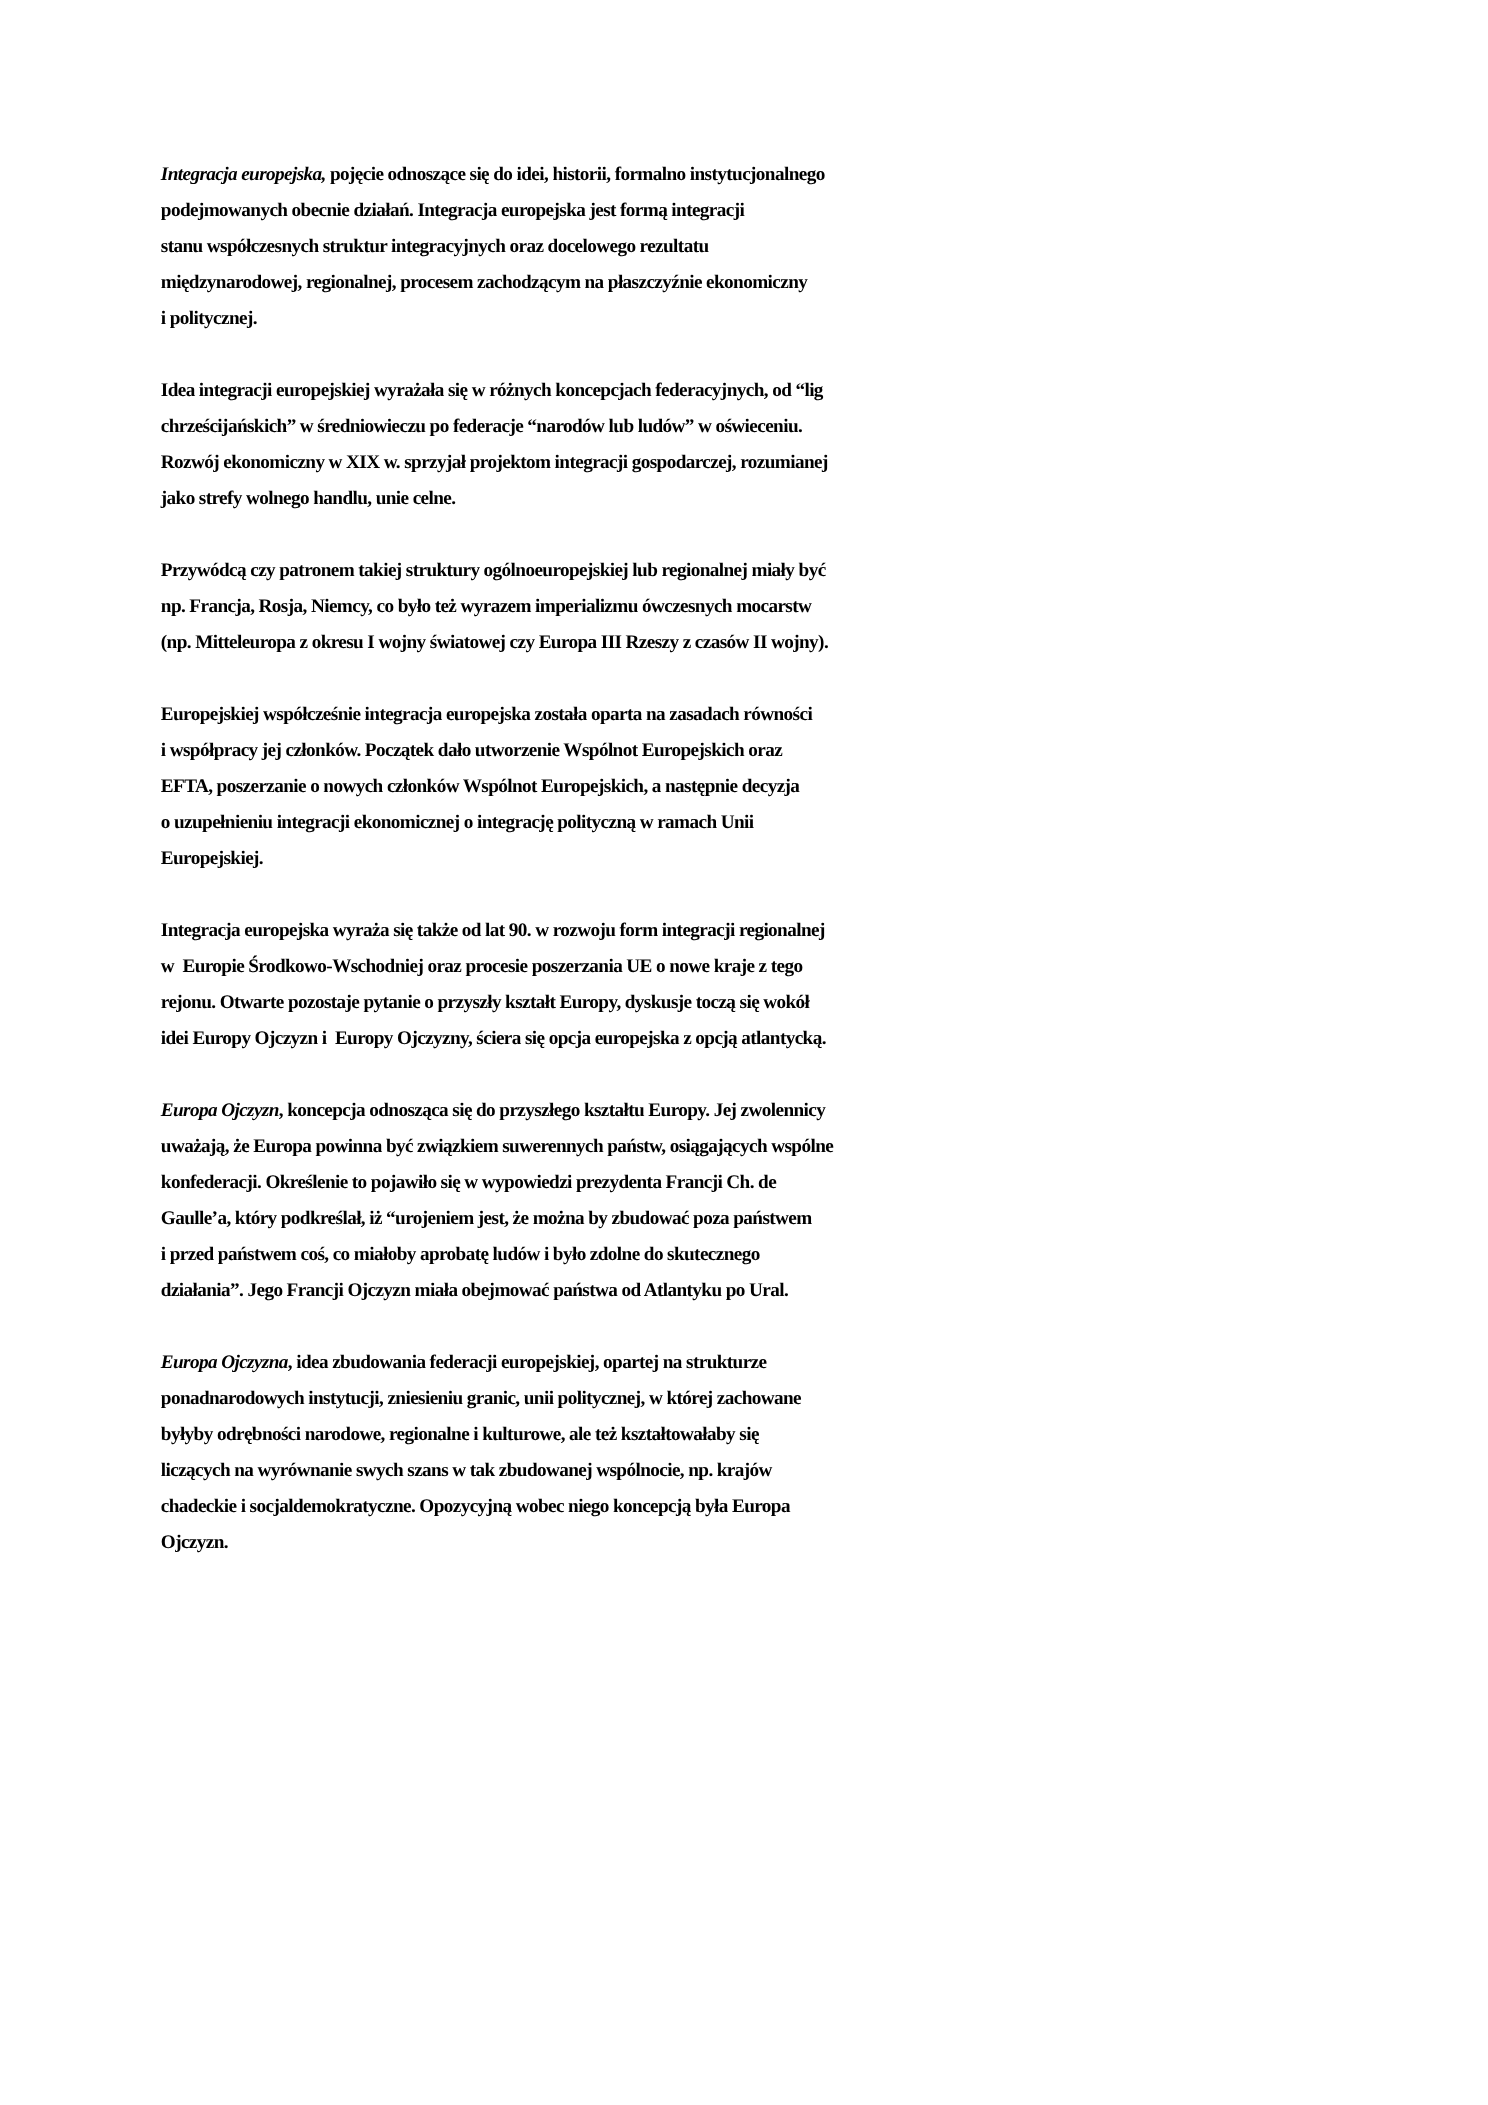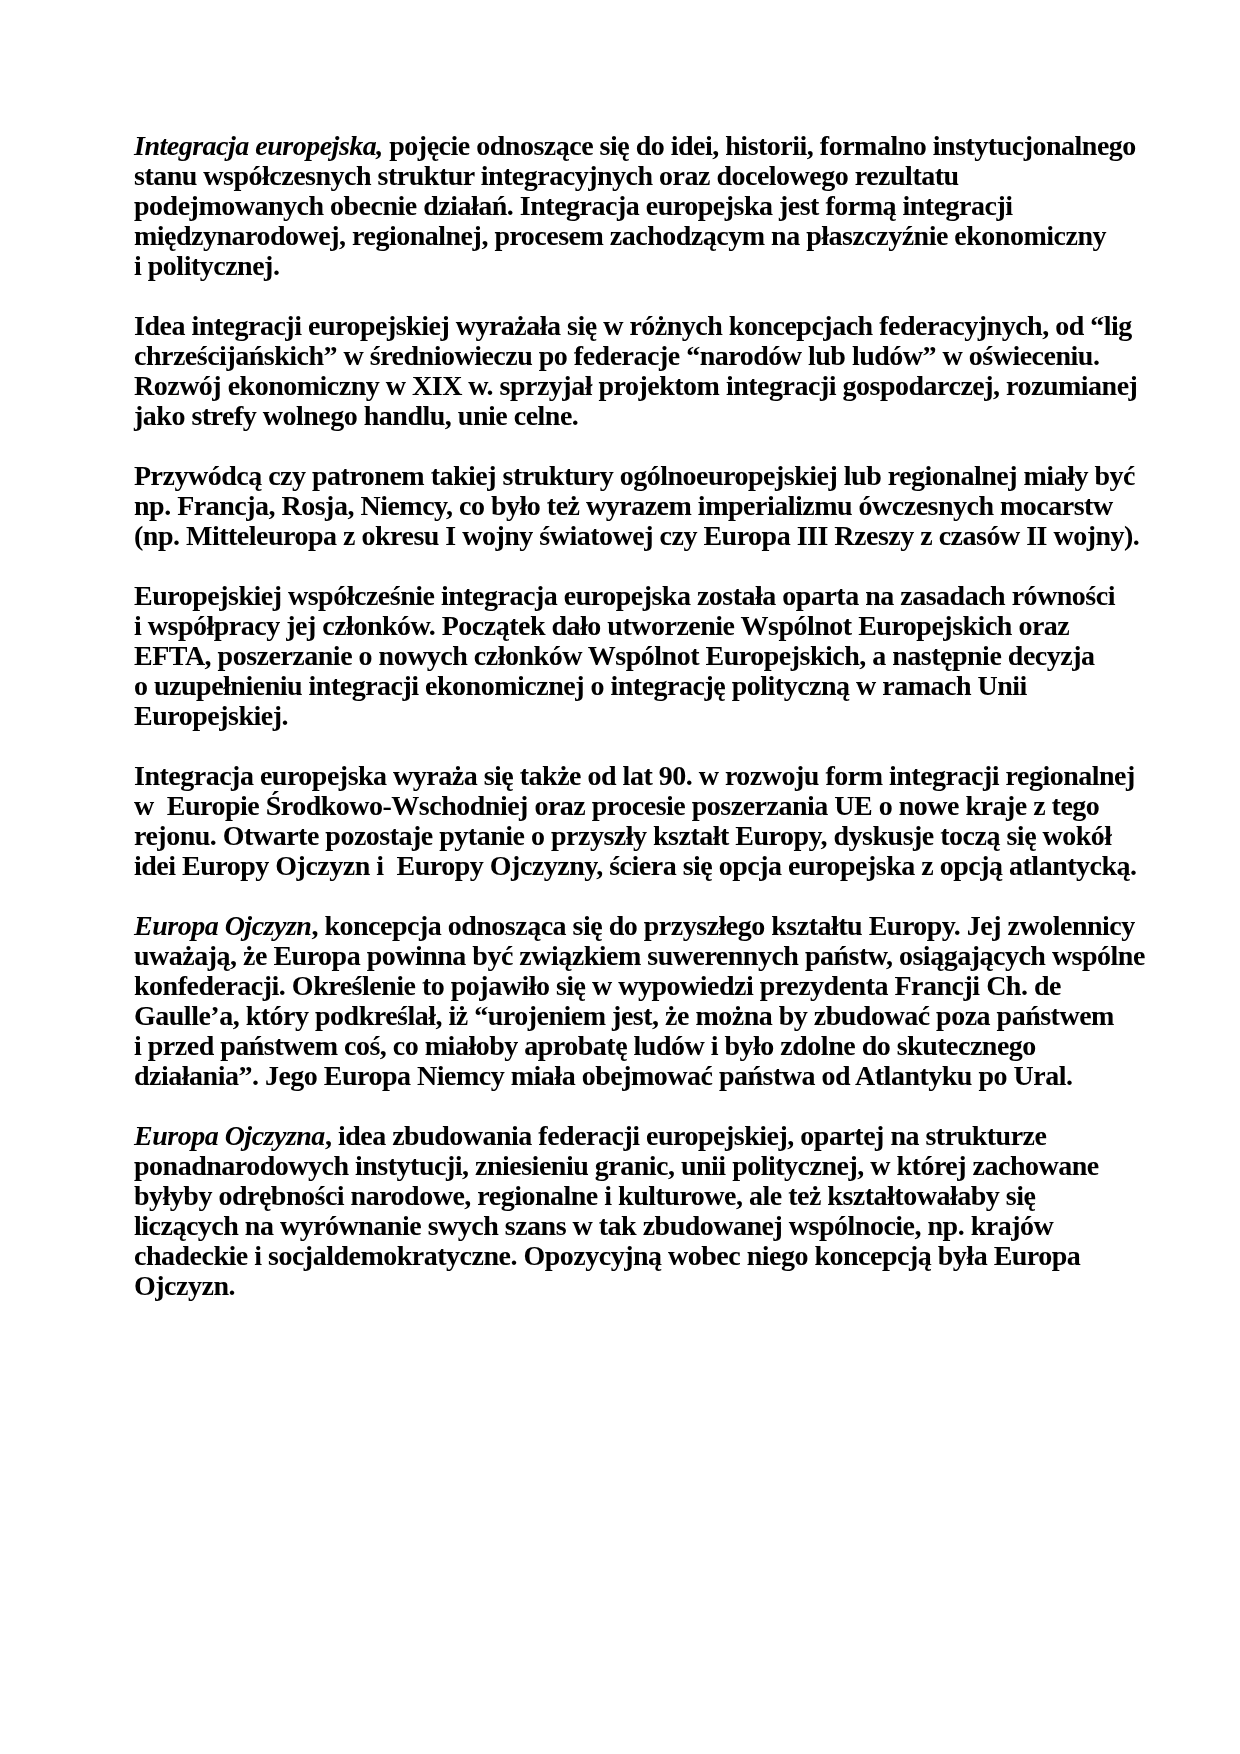--- a/index.html
+++ b/index.html
@@ -17,21 +17,21 @@
     font-family: "Liberation Serif", "DejaVu Serif", serif;
   }
   .doc-text {
     position: absolute;
     left: 134px;
     top: 131px;
     width: 1010px;
   }
   .para {
     margin: 0 0 30px 0;
-    font-size: 28px;
+    font-size: 16px;
     font-weight: bold;
     line-height: 30px;
     letter-spacing: -0.5px;
   }
   .line {
     display: block;
     white-space: pre;
   }
   .lead {
     font-style: italic;
@@ -39,22 +39,22 @@
   }
 </style>
 </head>
 <body>
 
 <div class="page">
   <div class="doc-text">
 
     <p class="para">
       <span class="line"><em class="lead">Integracja europejska,</em><span> pojęcie odnoszące się do idei, historii, formalno instytucjonalnego</span></span>
+      <span class="line">podejmowanych obecnie działań. Integracja europejska jest formą integracji</span>
       <span class="line">stanu współczesnych struktur integracyjnych oraz docelowego rezultatu</span>
-      <span class="line">podejmowanych obecnie działań. Integracja europejska jest formą integracji</span>
       <span class="line">międzynarodowej, regionalnej, procesem zachodzącym na płaszczyźnie ekonomiczny</span>
       <span class="line">i politycznej.</span>
     </p>
 
     <p class="para">
       <span class="line">Idea integracji europejskiej wyrażała się w różnych koncepcjach federacyjnych, od “lig</span>
       <span class="line">chrześcijańskich” w średniowieczu po federacje “narodów lub ludów” w oświeceniu.</span>
       <span class="line">Rozwój ekonomiczny w XIX w. sprzyjał projektom integracji gospodarczej, rozumianej</span>
       <span class="line">jako strefy wolnego handlu, unie celne.</span>
     </p>
@@ -79,21 +79,21 @@
       <span class="line">rejonu. Otwarte pozostaje pytanie o przyszły kształt Europy, dyskusje toczą się wokół</span>
       <span class="line">idei Europy Ojczyzn i  Europy Ojczyzny, ściera się opcja europejska z opcją atlantycką.</span>
     </p>
 
     <p class="para">
       <span class="line"><em class="lead">Europa Ojczyzn</em><span>, koncepcja odnosząca się do przyszłego kształtu Europy. Jej zwolennicy</span></span>
       <span class="line">uważają, że Europa powinna być związkiem suwerennych państw, osiągających wspólne</span>
       <span class="line">konfederacji. Określenie to pojawiło się w wypowiedzi prezydenta Francji Ch. de</span>
       <span class="line">Gaulle’a, który podkreślał, iż “urojeniem jest, że można by zbudować poza państwem</span>
       <span class="line">i przed państwem coś, co miałoby aprobatę ludów i było zdolne do skutecznego</span>
-      <span class="line">działania”. Jego Europa Niemcy miała obejmować państwa od Atlantyku po Ural.</span>
+      <span class="line">działania”. Jego Francji Ojczyzn miała obejmować państwa od Atlantyku po Ural.</span>
     </p>
 
     <p class="para">
       <span class="line"><em class="lead">Europa Ojczyzna</em><span>, idea zbudowania federacji europejskiej, opartej na strukturze</span></span>
       <span class="line">ponadnarodowych instytucji, zniesieniu granic, unii politycznej, w której zachowane</span>
       <span class="line">byłyby odrębności narodowe, regionalne i kulturowe, ale też kształtowałaby się</span>
       <span class="line">liczących na wyrównanie swych szans w tak zbudowanej wspólnocie, np. krajów</span>
       <span class="line">chadeckie i socjaldemokratyczne. Opozycyjną wobec niego koncepcją była Europa</span>
       <span class="line">Ojczyzn.</span>
     </p>

